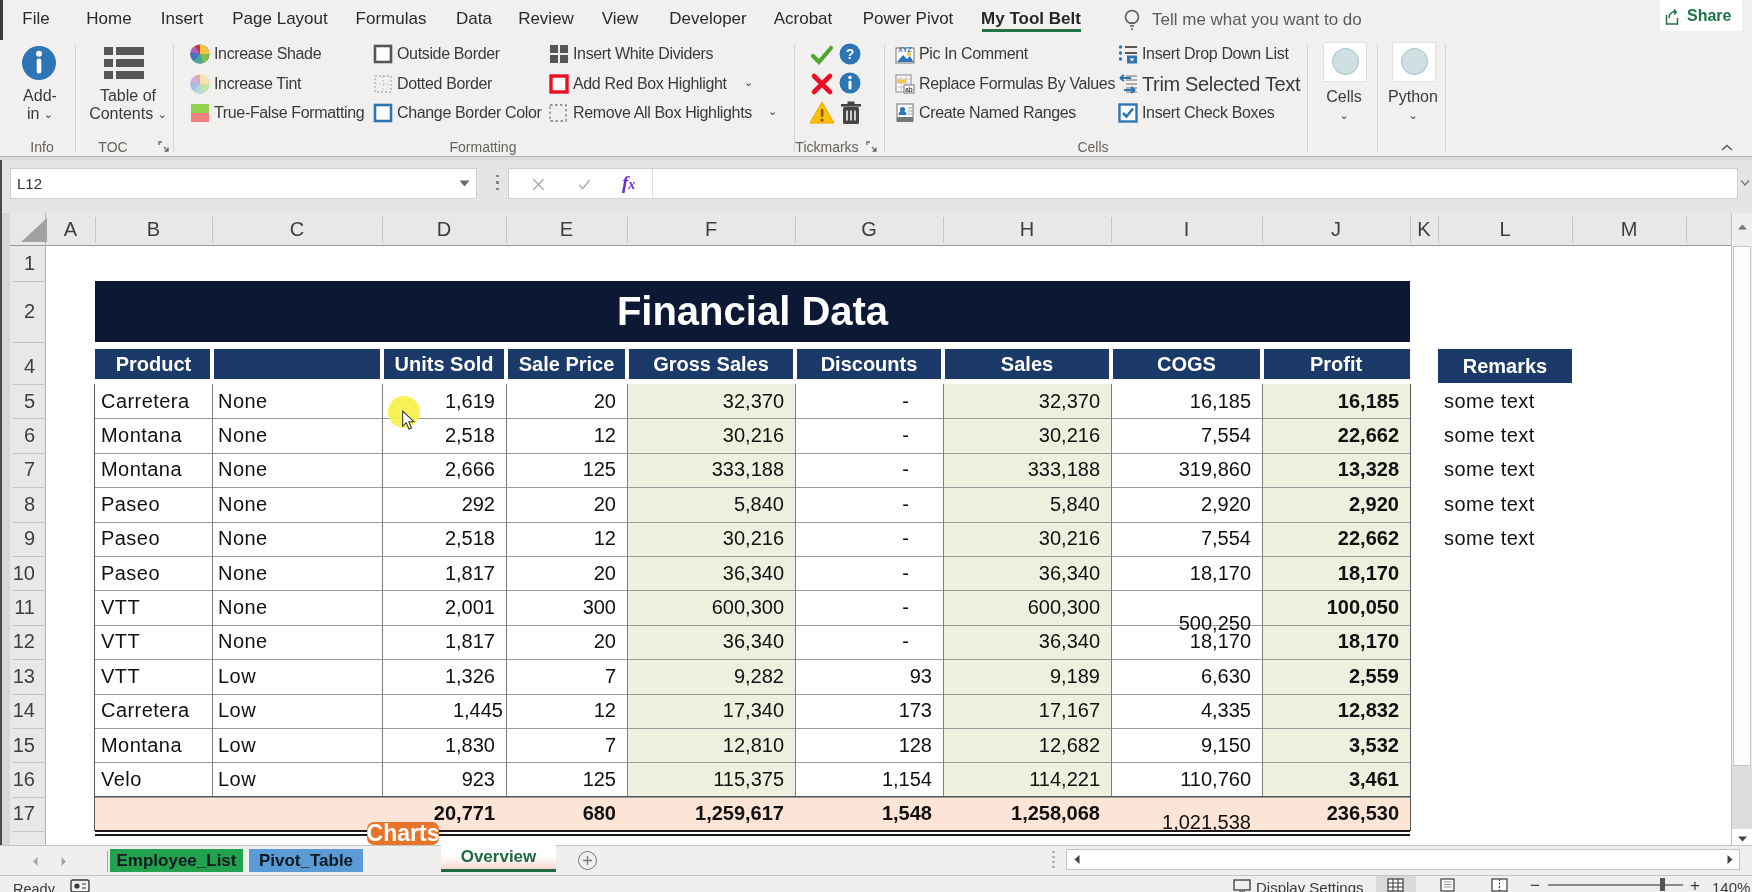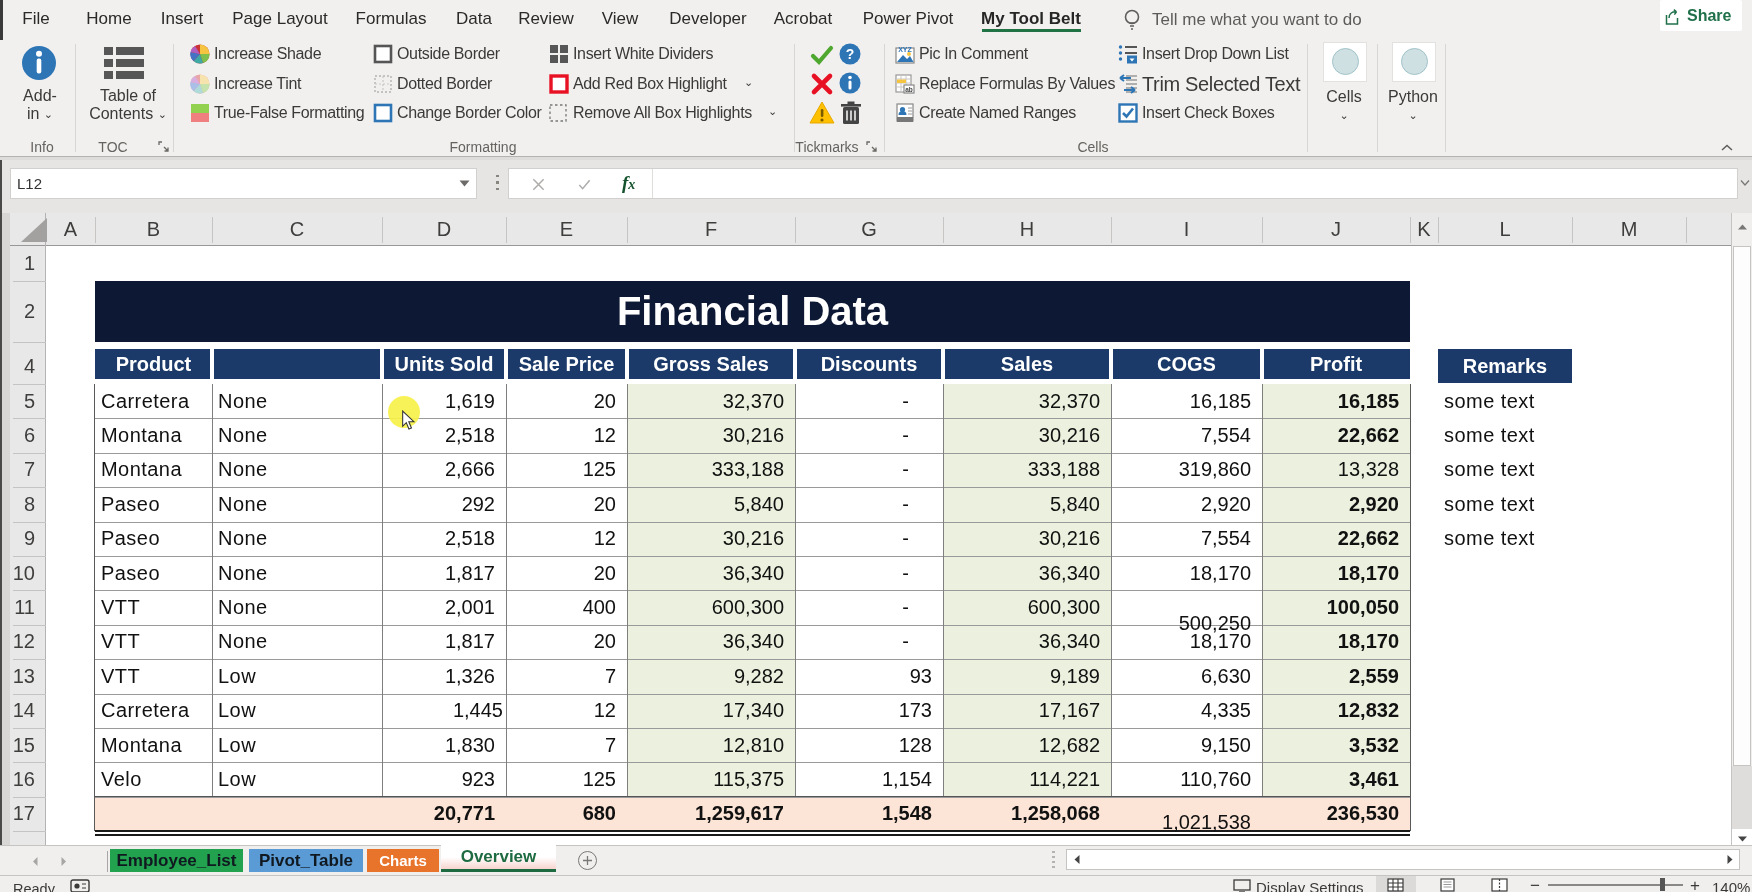--- a/index.html
+++ b/index.html
@@ -215,21 +215,21 @@
   </svg>
 <div class="ab" style="left:496px;top:175px;width:3px;height:19px;background:repeating-linear-gradient(#87857f 0 2.2px,#e6e5e3 2.2px 6.3px);"></div>
 <div class="ab" style="left:508px;top:168px;width:1230px;height:31px;background:#fff;border:1px solid #d2d0ce;box-sizing:border-box;"></div>
 <div class="ab" style="left:652px;top:169px;width:1px;height:29px;background:#e0deda;"></div>
 <svg class="ab" style="left:531px;top:177px;" width="15" height="15" viewBox="0 0 16 16">
     <path d="M2.5 2.5 L13.5 13.5 M13.5 2.5 L2.5 13.5" stroke="#aeacaa" stroke-width="1.6"></path>
   </svg>
 <svg class="ab" style="left:577px;top:177px;" width="15" height="15" viewBox="0 0 16 16">
     <path d="M2.5 8.5 L6 12.5 L13.5 3.5" fill="none" stroke="#aeacaa" stroke-width="1.6"></path>
   </svg>
-<div class="ab" style="left:622px;top:172px;width:24px;height:24px;font-size:19px;color:#14532d;font-style:italic;font-family:'Liberation Serif',serif;font-weight:bold;">f<span style="font-size:14px;">x</span></div>
+<div class="ab" style="left:622px;top:172px;width:24px;height:24px;font-size:19px;color:#6d28d9;font-style:italic;font-family:'Liberation Serif',serif;font-weight:bold;">f<span style="font-size:14px;">x</span></div>
 <svg class="ab" style="left:1740px;top:179px;" width="10" height="8" viewBox="0 0 10 8">
     <path d="M1 1.5 L5 6 L9 1.5" fill="none" stroke="#777" stroke-width="1.3"></path>
   </svg>
 <div class="ab" style="left:0;top:213px;width:1752px;height:33px;background:#e8e8e8;border-bottom:1px solid #9a9896;box-sizing:border-box;"></div>
 <div class="ab" style="left:10px;top:213px;width:36px;height:33px;border-right:1px solid #b5b3b1;box-sizing:border-box;"></div>
 <svg class="ab" style="left:20px;top:218px;" width="28" height="25" viewBox="0 0 28 25">
     <path d="M27 0 L27 24 L1 24 Z" fill="#a3a1a0"></path>
   </svg>
 <div class="ab ct" style="left:46px;top:215px;width:49px;height:29px;font-size:20px;color:#3f3e3d;">A</div>
 <div class="ab" style="left:95px;top:217px;width:1px;height:26px;background:#c6c5c3;"></div>
@@ -362,21 +362,21 @@
 <div class="ab cr" style="left:1262px;top:418.4px;width:137px;height:34.4px;font-size:20px;color:#111;font-weight:bold;">22,662</div>
 <div class="ab cl" style="left:1444px;top:418.4px;width:130px;height:34.4px;font-size:20px;letter-spacing:0.45px;color:#111;">some text</div>
 <div class="ab cl" style="left:101px;top:452.8px;width:109px;height:34.4px;font-size:20px;letter-spacing:0.45px;color:#111;">Montana</div>
 <div class="ab cl" style="left:218px;top:452.8px;width:162px;height:34.4px;font-size:20px;letter-spacing:0.45px;color:#111;">None</div>
 <div class="ab cr" style="left:382px;top:452.8px;width:113px;height:34.4px;font-size:20px;color:#111;">2,666</div>
 <div class="ab cr" style="left:506px;top:452.8px;width:110px;height:34.4px;font-size:20px;color:#111;">125</div>
 <div class="ab cr" style="left:627px;top:452.8px;width:157px;height:34.4px;font-size:20px;color:#111;">333,188</div>
 <div class="ab cr" style="left:795px;top:452.8px;width:114px;height:34.4px;font-size:20px;color:#111;">-</div>
 <div class="ab cr" style="left:943px;top:452.8px;width:157px;height:34.4px;font-size:20px;color:#111;">333,188</div>
 <div class="ab cr" style="left:1111px;top:452.8px;width:140px;height:34.4px;font-size:20px;color:#111;">319,860</div>
-<div class="ab cr" style="left:1262px;top:452.8px;width:137px;height:34.4px;font-size:20px;color:#111;font-weight:normal;">13,328</div>
+<div class="ab cr" style="left:1262px;top:452.8px;width:137px;height:34.4px;font-size:20px;color:#111;font-weight:bold;">13,328</div>
 <div class="ab cl" style="left:1444px;top:452.8px;width:130px;height:34.4px;font-size:20px;letter-spacing:0.45px;color:#111;">some text</div>
 <div class="ab cl" style="left:101px;top:487.2px;width:109px;height:34.4px;font-size:20px;letter-spacing:0.45px;color:#111;">Paseo</div>
 <div class="ab cl" style="left:218px;top:487.2px;width:162px;height:34.4px;font-size:20px;letter-spacing:0.45px;color:#111;">None</div>
 <div class="ab cr" style="left:382px;top:487.2px;width:113px;height:34.4px;font-size:20px;color:#111;">292</div>
 <div class="ab cr" style="left:506px;top:487.2px;width:110px;height:34.4px;font-size:20px;color:#111;">20</div>
 <div class="ab cr" style="left:627px;top:487.2px;width:157px;height:34.4px;font-size:20px;color:#111;">5,840</div>
 <div class="ab cr" style="left:795px;top:487.2px;width:114px;height:34.4px;font-size:20px;color:#111;">-</div>
 <div class="ab cr" style="left:943px;top:487.2px;width:157px;height:34.4px;font-size:20px;color:#111;">5,840</div>
 <div class="ab cr" style="left:1111px;top:487.2px;width:140px;height:34.4px;font-size:20px;color:#111;">2,920</div>
 <div class="ab cr" style="left:1262px;top:487.2px;width:137px;height:34.4px;font-size:20px;color:#111;font-weight:bold;">2,920</div>
@@ -396,21 +396,21 @@
 <div class="ab cr" style="left:382px;top:556.0px;width:113px;height:34.4px;font-size:20px;color:#111;">1,817</div>
 <div class="ab cr" style="left:506px;top:556.0px;width:110px;height:34.4px;font-size:20px;color:#111;">20</div>
 <div class="ab cr" style="left:627px;top:556.0px;width:157px;height:34.4px;font-size:20px;color:#111;">36,340</div>
 <div class="ab cr" style="left:795px;top:556.0px;width:114px;height:34.4px;font-size:20px;color:#111;">-</div>
 <div class="ab cr" style="left:943px;top:556.0px;width:157px;height:34.4px;font-size:20px;color:#111;">36,340</div>
 <div class="ab cr" style="left:1111px;top:556.0px;width:140px;height:34.4px;font-size:20px;color:#111;">18,170</div>
 <div class="ab cr" style="left:1262px;top:556.0px;width:137px;height:34.4px;font-size:20px;color:#111;font-weight:bold;">18,170</div>
 <div class="ab cl" style="left:101px;top:590.4px;width:109px;height:34.4px;font-size:20px;letter-spacing:0.45px;color:#111;">VTT</div>
 <div class="ab cl" style="left:218px;top:590.4px;width:162px;height:34.4px;font-size:20px;letter-spacing:0.45px;color:#111;">None</div>
 <div class="ab cr" style="left:382px;top:590.4px;width:113px;height:34.4px;font-size:20px;color:#111;">2,001</div>
-<div class="ab cr" style="left:506px;top:590.4px;width:110px;height:34.4px;font-size:20px;color:#111;">400</div>
+<div class="ab cr" style="left:506px;top:590.4px;width:110px;height:34.4px;font-size:20px;color:#111;">300</div>
 <div class="ab cr" style="left:627px;top:590.4px;width:157px;height:34.4px;font-size:20px;color:#111;">600,300</div>
 <div class="ab cr" style="left:795px;top:590.4px;width:114px;height:34.4px;font-size:20px;color:#111;">-</div>
 <div class="ab cr" style="left:943px;top:590.4px;width:157px;height:34.4px;font-size:20px;color:#111;">600,300</div>
 <div class="ab cr" style="left:1111px;top:590.4px;width:140px;height:34.4px;font-size:20px;color:#111;margin-top:16px;">500,250</div>
 <div class="ab cr" style="left:1262px;top:590.4px;width:137px;height:34.4px;font-size:20px;color:#111;font-weight:bold;">100,050</div>
 <div class="ab cl" style="left:101px;top:624.8px;width:109px;height:34.4px;font-size:20px;letter-spacing:0.45px;color:#111;">VTT</div>
 <div class="ab cl" style="left:218px;top:624.8px;width:162px;height:34.4px;font-size:20px;letter-spacing:0.45px;color:#111;">None</div>
 <div class="ab cr" style="left:382px;top:624.8px;width:113px;height:34.4px;font-size:20px;color:#111;">1,817</div>
 <div class="ab cr" style="left:506px;top:624.8px;width:110px;height:34.4px;font-size:20px;color:#111;">20</div>
 <div class="ab cr" style="left:627px;top:624.8px;width:157px;height:34.4px;font-size:20px;color:#111;">36,340</div>
@@ -480,21 +480,21 @@
 <div class="ab" style="left:0;top:845px;width:1752px;height:30px;background:#f0efed;border-top:1px solid #c6c4c2;box-sizing:border-box;"></div>
 <svg class="ab" style="left:30px;top:856px;" width="11" height="11" viewBox="0 0 11 11">
     <path d="M7.5 1 L3 5.5 L7.5 10 Z" fill="#a8a6a4"></path>
   </svg>
 <svg class="ab" style="left:58px;top:856px;" width="11" height="11" viewBox="0 0 11 11">
     <path d="M3.5 1 L8 5.5 L3.5 10 Z" fill="#a8a6a4"></path>
   </svg>
 <div class="ab" style="left:107px;top:851px;width:1px;height:21px;background:#a8a6a4;"></div>
 <div class="ab ct" style="left:110px;top:849px;width:133px;height:23px;background:#22a14e;font-size:17px;font-weight:bold;color:#101820;">Employee_List</div>
 <div class="ab ct" style="left:249px;top:849px;width:114px;height:23px;background:#5b9bd5;font-size:17px;font-weight:bold;color:#101820;">Pivot_Table</div>
-<div class="ab ct" style="left:367px;top:849px;width:72px;height:23px;background:#e8732a;font-size:15px;font-weight:bold;color:#fff;">Charts</div>
+<div class="ab ct" style="left:367px;top:822px;width:72px;height:23px;background:#e8732a;font-size:23px;font-weight:bold;color:#fff;border-radius:7px;">Charts</div>
 <div class="ab ct" style="left:441px;top:844px;width:115px;height:25px;background:linear-gradient(#ffffff 52%,#f7d4cf);font-size:17px;font-weight:bold;color:#1e6b41;">Overview</div>
 <div class="ab" style="left:441px;top:869px;width:115px;height:2.5px;background:#1e6b41;"></div>
 <div class="ab" style="left:578px;top:851px;width:19px;height:19px;border-radius:50%;border:1px solid #7a7876;box-sizing:border-box;"></div>
 <svg class="ab" style="left:582px;top:855px;" width="11" height="11" viewBox="0 0 11 11">
     <path d="M5.5 1 L5.5 10 M1 5.5 L10 5.5" stroke="#7a7876" stroke-width="1.3"></path>
   </svg>
 <div class="ab" style="left:1052px;top:851px;width:3px;height:18px;background:repeating-linear-gradient(#b5b3b1 0 2px,#f0efed 2px 5px);"></div>
 <div class="ab" style="left:1066px;top:849px;width:674px;height:21px;background:#fff;border:1px solid #c6c4c2;box-sizing:border-box;"></div>
 <svg class="ab" style="left:1072px;top:854px;" width="11" height="11" viewBox="0 0 11 11">
     <path d="M7.5 1 L2.5 5.5 L7.5 10 Z" fill="#444"></path>

